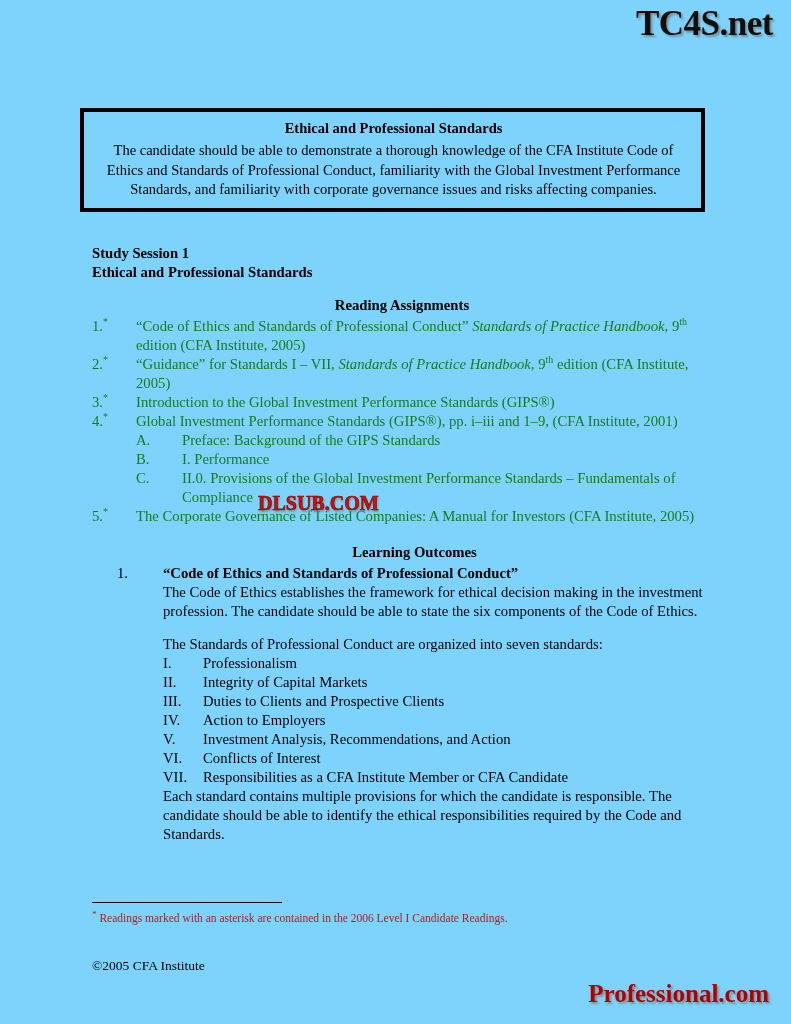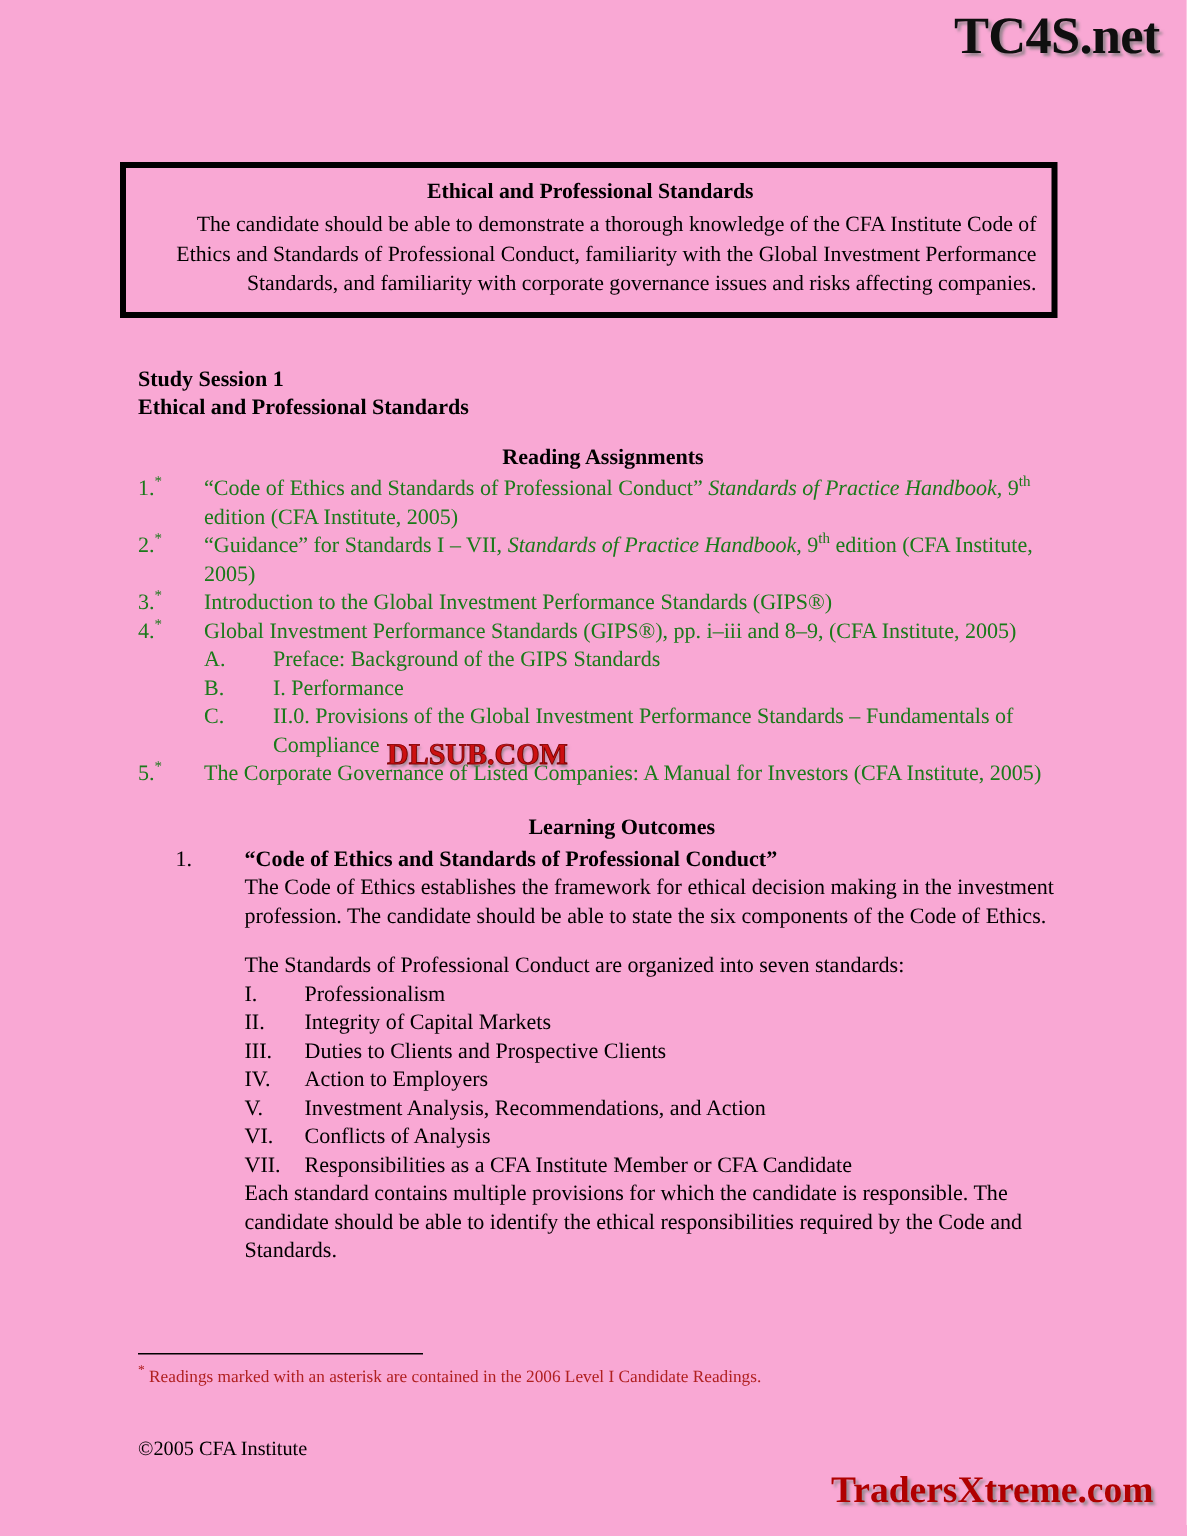--- a/index.html
+++ b/index.html
@@ -12,21 +12,21 @@
     height: 1024px;
     position: relative;
     font-family: "Liberation Serif", serif;
     color: #000000;
     overflow: hidden;
   }
 
   .page {
     position: absolute;
     inset: 0;
-    background: #f9a8d4;
+    background: #7dd3fc;
   }
 
   
   .wm-tc4s {
     position: absolute;
     top: 4px;
     right: 18px;
     font-family: "Liberation Serif", serif;
     font-weight: bold;
     font-size: 35px;
@@ -69,21 +69,21 @@
     box-sizing: border-box;
     padding: 7px 10px 9px 12px;
     font-size: 14.5px;
     line-height: 1.33;
   }
   .intro-title {
     text-align: center;
     font-weight: bold;
     margin-bottom: 3px;
   }
-  .intro-body { text-align: right; }
+  .intro-body { text-align: center; }
 
   
   .content {
     position: absolute;
     left: 92px;
     top: 244px;
     width: 620px;
     font-size: 14.7px;
     line-height: 1.29;
   }
@@ -201,21 +201,21 @@
         <div class="r-num">
           <span>3.</span><sup>*</sup>
         </div>
         <div class="r-text">Introduction to the Global Investment Performance Standards (GIPS®)</div>
       </div>
 
       <div class="r-row">
         <div class="r-num">
           <span>4.</span><sup>*</sup>
         </div>
-        <div class="r-text">Global Investment Performance Standards (GIPS®), pp. i–iii and 8–9, (CFA Institute, 2005)</div>
+        <div class="r-text">Global Investment Performance Standards (GIPS®), pp. i–iii and 1–9, (CFA Institute, 2001)</div>
       </div>
 
       <div class="sub-row">
         <div class="sub-letter">A.</div>
         <div class="sub-text">Preface: Background of the GIPS Standards</div>
       </div>
       <div class="sub-row">
         <div class="sub-letter">B.</div>
         <div class="sub-text">I. Performance</div>
       </div>
@@ -258,21 +258,21 @@
           <div class="std-row">
             <div class="std-num">IV.</div>
             <div>Action to Employers</div>
           </div>
           <div class="std-row">
             <div class="std-num">V.</div>
             <div>Investment Analysis, Recommendations, and Action</div>
           </div>
           <div class="std-row">
             <div class="std-num">VI.</div>
-            <div>Conflicts of Analysis</div>
+            <div>Conflicts of Interest</div>
           </div>
           <div class="std-row">
             <div class="std-num">VII.</div>
             <div>Responsibilities as a CFA Institute Member or CFA Candidate</div>
           </div>
 
           <div class="p">Each standard contains multiple provisions for which the candidate is responsible.  The candidate should be able to identify the ethical responsibilities required by the Code and Standards.</div>
         </div>
       </div>
     </div>
@@ -280,14 +280,14 @@
 
   <div class="wm-dlsub">DLSUB.COM</div>
 
   <div class="footnote-rule"></div>
   <div class="footnote">
     <sup>*</sup><span> Readings marked with an asterisk are contained in the 2006 Level I Candidate Readings.</span>
   </div>
 
   <div class="copyright">©2005 CFA Institute</div>
 
-  <div class="wm-traders">TradersXtreme.com</div>
+  <div class="wm-traders">Professional.com</div>
 </div>
 
 </body></html>

